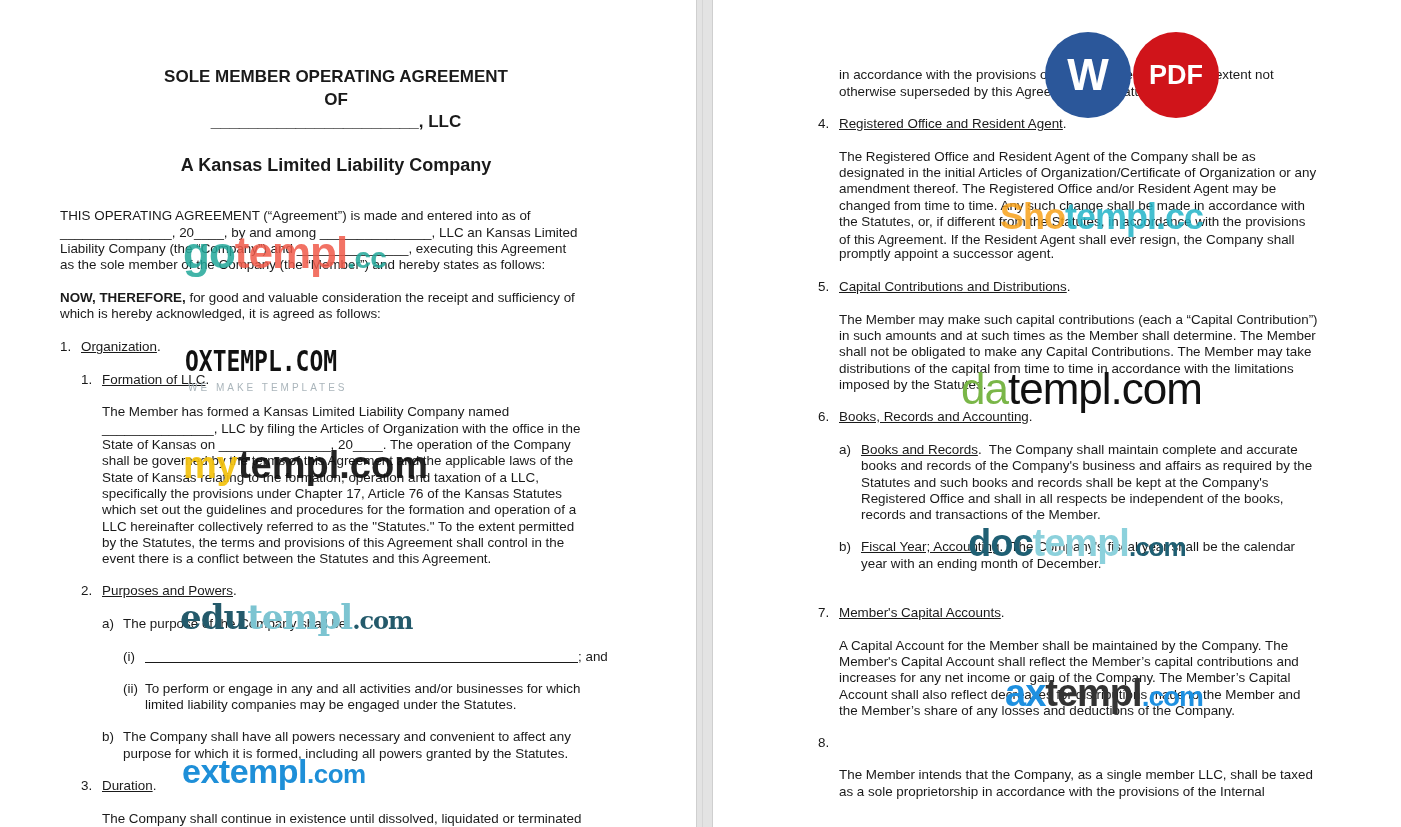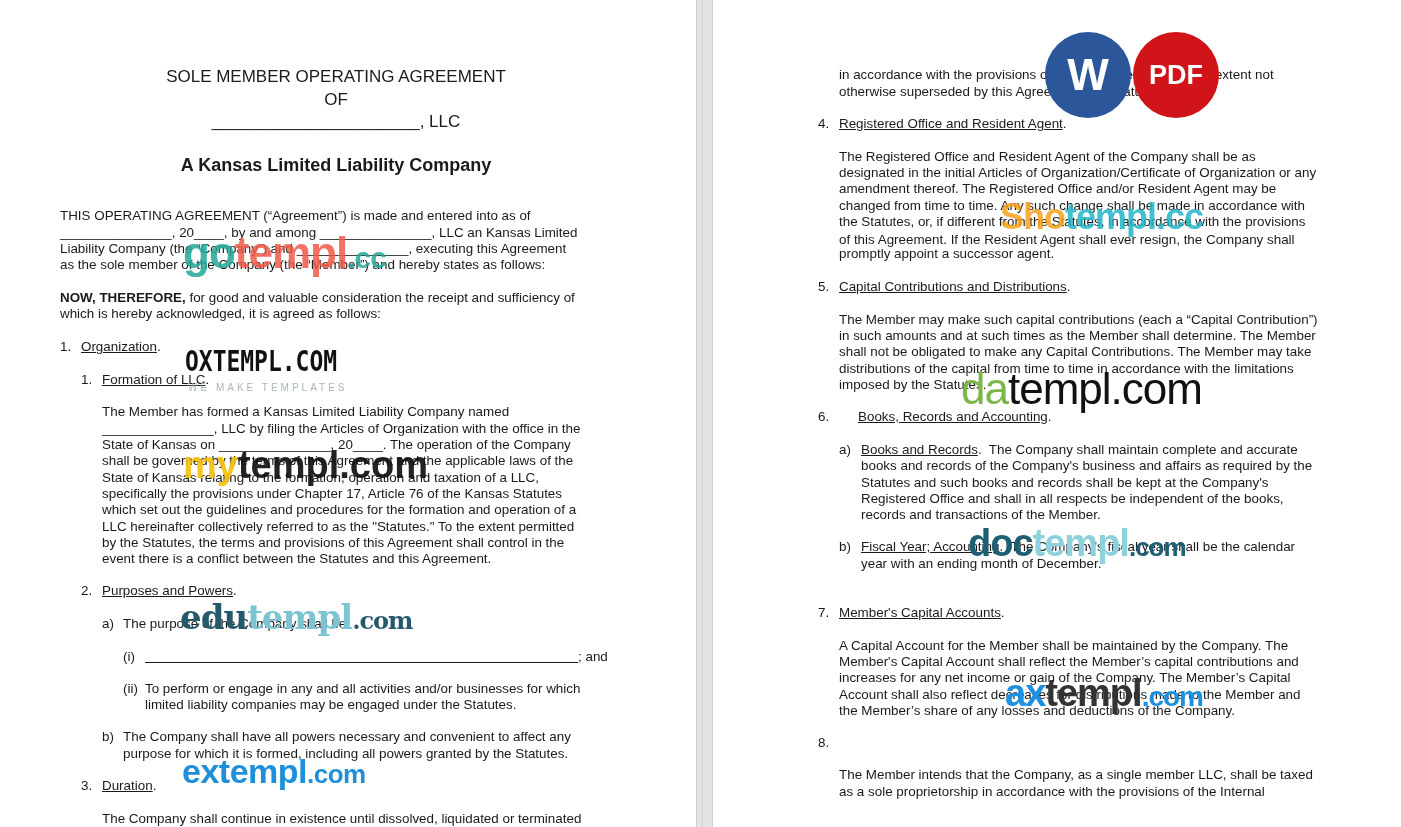--- a/index.html
+++ b/index.html
@@ -3,21 +3,21 @@
 <meta charset="utf-8">
 <style>
   html,body{margin:0;padding:0;}
   body{width:1401px;height:827px;overflow:hidden;background:#ffffff;position:relative;font-family:"Liberation Sans",sans-serif;color:#1a1a1a;}
   .page{position:absolute;top:0;height:827px;background:#fff;overflow:hidden;}
   #page-left{left:0;width:696px;}
   #page-right{left:713px;width:688px;}
   .gap{position:absolute;left:696px;top:0;width:17px;height:827px;background:#e3e3e3;border-left:1px solid #cfcfcf;border-right:1px solid #cfcfcf;box-sizing:border-box;}
   .gap::before{content:"";position:absolute;left:5px;top:0;width:1px;height:100%;background:#d5d5d5;}
   .t{position:absolute;font-size:13.4px;line-height:16.3px;white-space:nowrap;}
-  .title{position:absolute;font-weight:normal;font-size:17px;line-height:22px;text-align:center;white-space:nowrap;}
+  .title{position:absolute;font-weight:bold;font-size:17px;line-height:22px;text-align:center;white-space:nowrap;}
   .sub{position:absolute;font-weight:bold;font-size:18px;text-align:center;white-space:nowrap;}
   .u{text-decoration:underline;}
   .num{position:absolute;font-size:13.4px;line-height:16.3px;}
   .wm{position:absolute;font-weight:bold;white-space:nowrap;pointer-events:none;}
   .badge{position:absolute;border-radius:50%;color:#fff;font-weight:bold;display:flex;align-items:center;justify-content:center;}
 </style>
 </head>
 <body>
 
 <div class="page" id="page-left">
@@ -104,21 +104,21 @@
 
   <div class="num" style="left:105px;top:279px;">5.</div>
   <div class="t" style="left:126px;top:279px;"><span class="u">Capital Contributions and Distributions</span><span>.</span></div>
   <div class="t" style="left:126px;top:312px;">The Member may make such capital contributions (each a “Capital Contribution”)</div>
   <div class="t" style="left:126px;top:328px;">in such amounts and at such times as the Member shall determine. The Member</div>
   <div class="t" style="left:126px;top:344px;">shall not be obligated to make any Capital Contributions. The Member may take</div>
   <div class="t" style="left:126px;top:361px;">distributions of the capital from time to time in accordance with the limitations</div>
   <div class="t" style="left:126px;top:377px;">imposed by the Statutes.</div>
 
   <div class="num" style="left:105px;top:409px;">6.</div>
-  <div class="t" style="left:126px;top:409px;margin-left:19px;"><span class="u">Books, Records and Accounting</span><span>.</span></div>
+  <div class="t" style="left:126px;top:409px;"><span class="u">Books, Records and Accounting</span><span>.</span></div>
 
   <div class="num" style="left:126px;top:442px;">a)</div>
   <div class="t" style="left:148px;top:442px;"><span class="u">Books and Records</span><span style="white-space:pre">.  The Company shall maintain complete and accurate</span></div>
   <div class="t" style="left:148px;top:458px;">books and records of the Company's business and affairs as required by the</div>
   <div class="t" style="left:148px;top:475px;">Statutes and such books and records shall be kept at the Company's</div>
   <div class="t" style="left:148px;top:491px;">Registered Office and shall in all respects be independent of the books,</div>
   <div class="t" style="left:148px;top:507px;">records and transactions of the Member.</div>
 
   <div class="num" style="left:126px;top:539px;">b)</div>
   <div class="t" style="left:148px;top:539px;"><span class="u">Fiscal Year; Accounting</span><span style="white-space:pre">.  The Company's fiscal year shall be the calendar</span></div>

